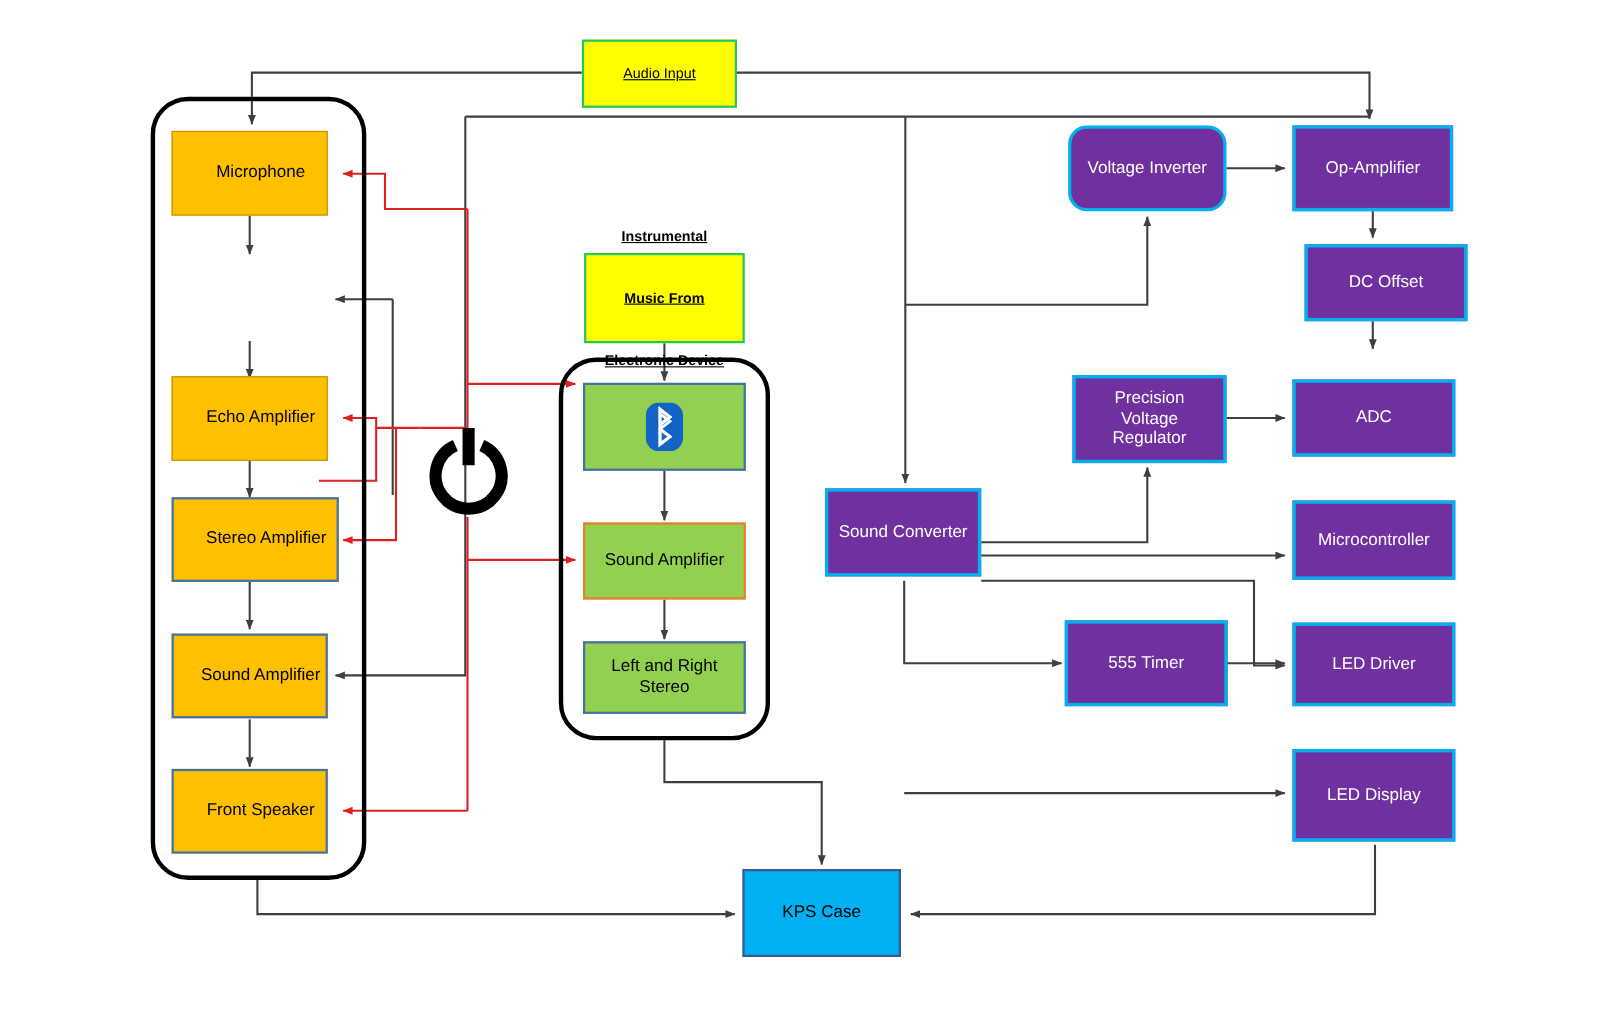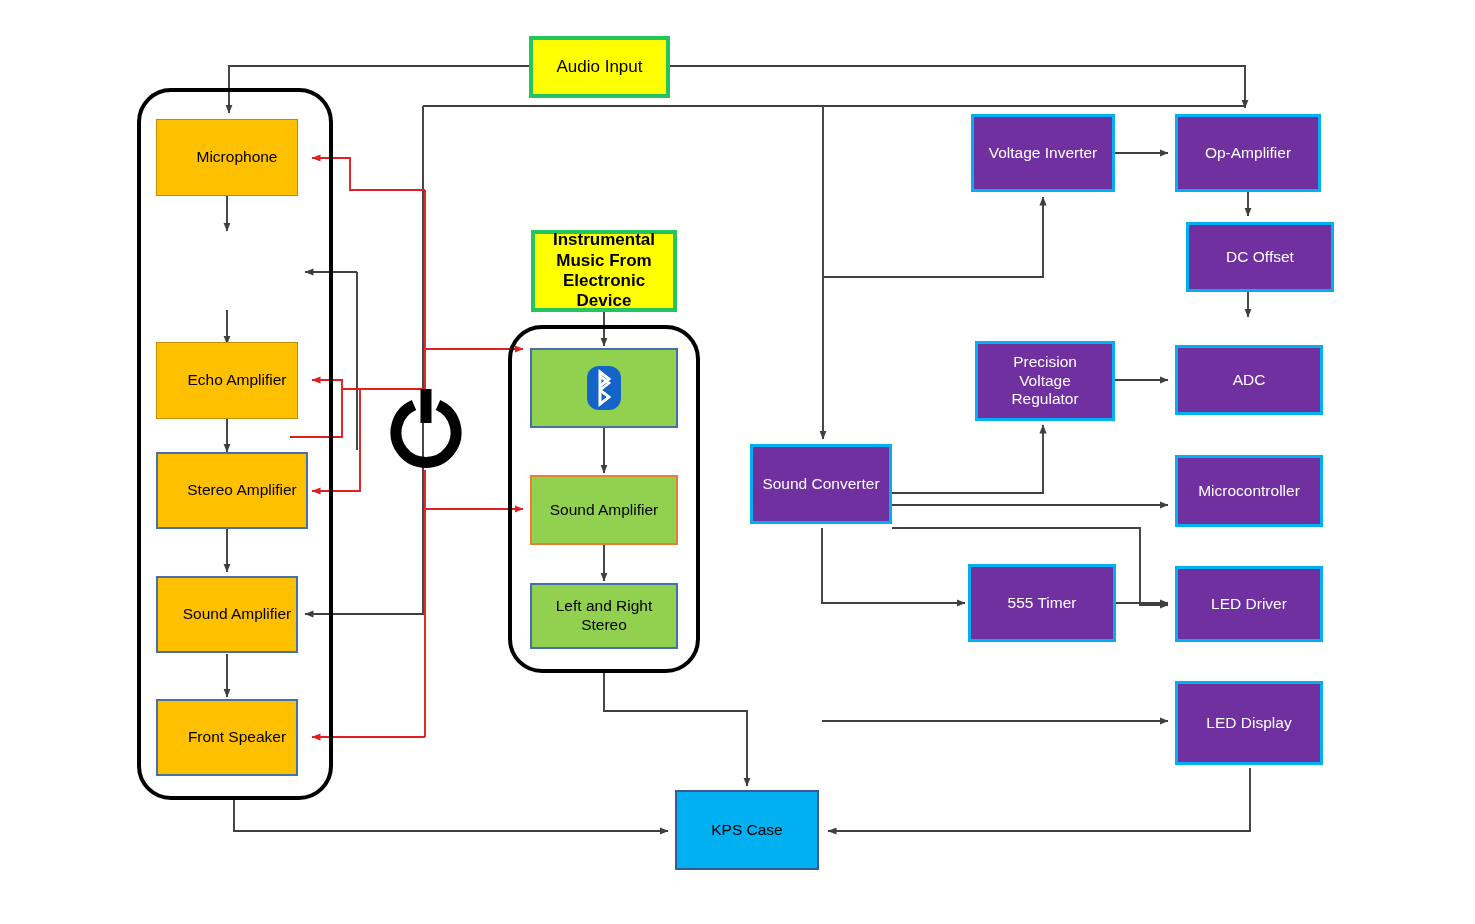--- a/index.html
+++ b/index.html
@@ -38,24 +38,25 @@
   .n-orange {
     background: #FFC000;
     border: 2px solid #4472A8;
     color: #000000;
     font-size: 15.5px;
     padding-left: 20px;
   }
   .n-orange-thin { border: 1.5px solid #BF8F00; }
   .n-yellow {
     background: #FFFF00;
-    border: 4px solid #22c55e;
-    color: #000000;
-    font-size: 17px;
+    border: 2px solid #22c55e;
+    color: #000000;
+    font-size: 13px;
     font-weight: bold;
+    text-decoration: underline;
   }
   .n-yellow-plain { font-weight: normal; }
   .n-purple {
     background: #7030A0;
     border: 3px solid #00B0F0;
     color: #FFFFFF;
     font-size: 15.5px;
   }
   .n-green {
     background: #92D050;
@@ -181,21 +182,21 @@
     </g>
   </svg>
 
   <div class="group-round" style="left:137px; top:88px; width:196px; height:712px;"></div>
   <div class="group-round" style="left:508px; top:325px; width:192px; height:348px;"></div>
 
   <div class="node n-yellow n-yellow-plain" style="left:529px; top:36px; width:141px; height:62px;">
     <span>Audio Input</span>
   </div>
 
-  <div class="node n-yellow" style="left:531px; top:230px; width:146px; height:82px; flex-direction:column;">
+  <div class="node n-yellow" style="left:531px; top:230px; width:146px; height:82px; flex-direction:column;gap:41px;">
     <span>Instrumental</span>
     <span>Music From</span>
     <span>Electronic Device</span>
   </div>
 
   <div class="node n-orange n-orange-thin" style="left:156px; top:119px; width:142px; height:77px;">
     <span>Microphone</span>
   </div>
   <div class="node n-orange n-orange-thin" style="left:156px; top:342px; width:142px; height:77px;">
     <span>Echo Amplifier</span>
@@ -225,21 +226,21 @@
     </svg>
   </div>
   <div class="node n-green n-green-orange-border" style="left:530px; top:475px; width:148px; height:70px;">
     <span>Sound Amplifier</span>
   </div>
   <div class="node n-green" style="left:530px; top:583px; width:148px; height:66px; flex-direction:column;">
     <span>Left and Right</span>
     <span>Stereo</span>
   </div>
 
-  <div class="node n-purple" style="left:971px; top:114px; width:144px; height:78px;">
+  <div class="node n-purple" style="left:971px; top:114px; width:144px; height:78px;border-radius:17px;">
     <span>Voltage Inverter</span>
   </div>
   <div class="node n-purple" style="left:1175px; top:114px; width:146px; height:78px;">
     <span>Op-Amplifier</span>
   </div>
   <div class="node n-purple" style="left:1175px; top:222px; width:148px; height:70px;margin-left:11px;">
     <span>DC Offset</span>
   </div>
   <div class="node n-purple" style="left:975px; top:341px; width:140px; height:80px; flex-direction:column;">
     <span>Precision</span>

